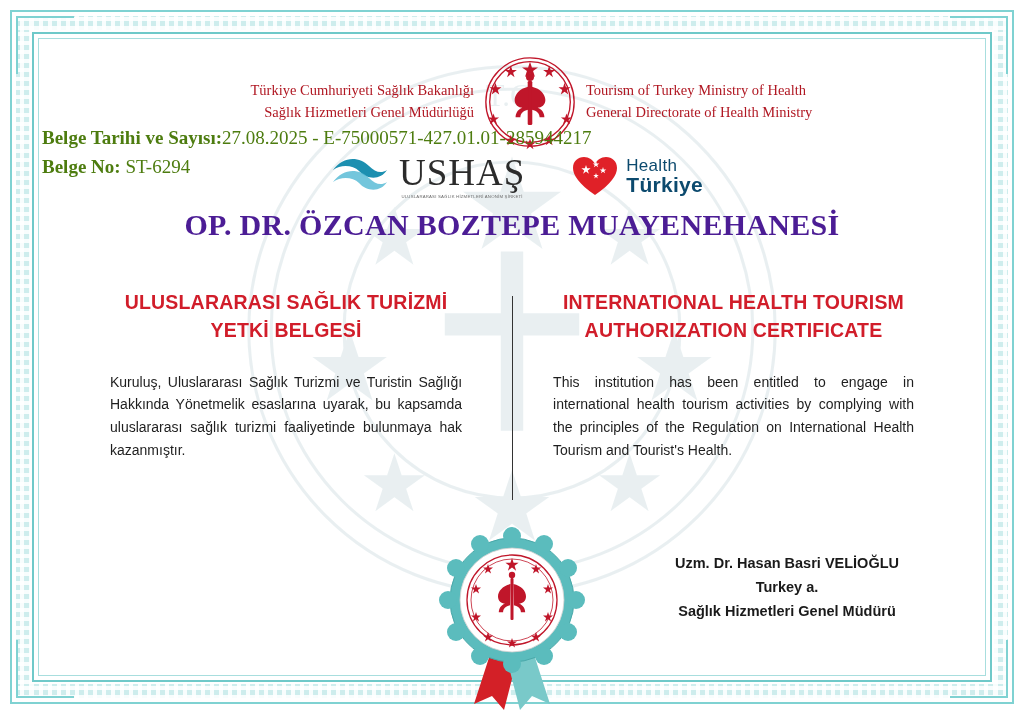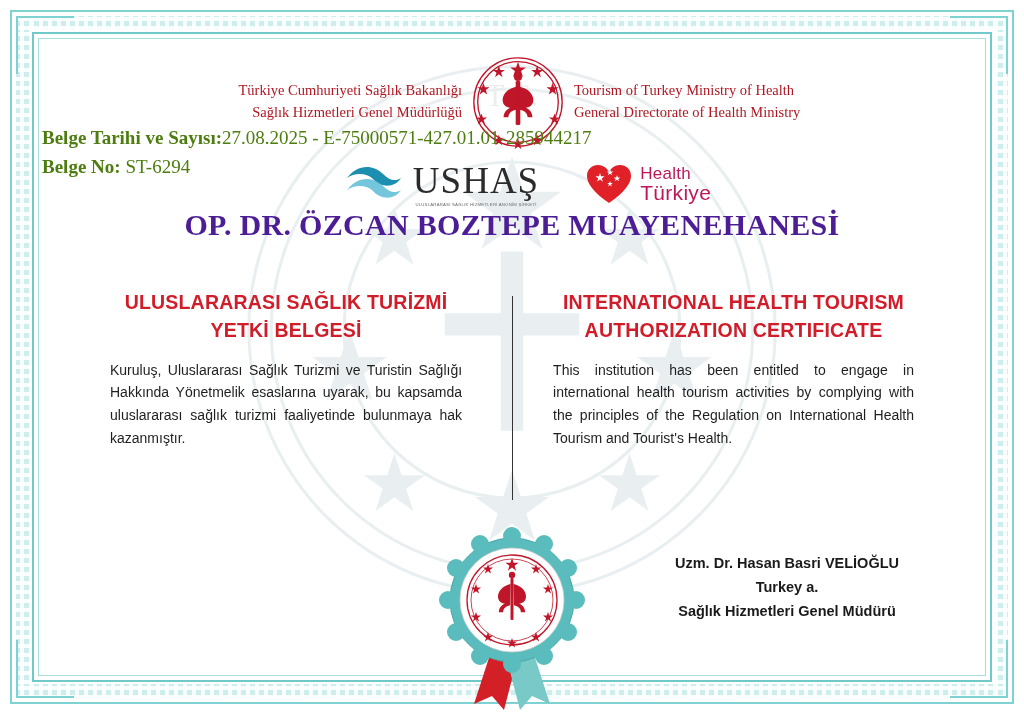--- a/index.html
+++ b/index.html
@@ -108,21 +108,21 @@
     position: absolute;
     left: 40px;
     top: 40px;
     right: 40px;
     bottom: 40px;
   }
 
   
   .header {
     position: absolute;
-    left: 6px;
+    left: 18px;
     top: 14px;
     width: 100%;
     display: flex;
     align-items: center;
     justify-content: center;
     gap: 8px;
   }
   .header-tr, .header-en {
     font-family: "Liberation Serif", serif;
     color: #b01722;
@@ -147,27 +147,26 @@
     font-size: 19px;
     color: #4d7c0f;
     line-height: 1.55;
   }
   .doc-meta .label { font-weight: bold; }
 
   
   .logos {
     position: absolute;
     top: 110px;
-    left: 15px;
+    left: 4px;
     width: 100%;
     display: flex;
     align-items: center;
     justify-content: center;
     gap: 46px;
-    margin-top: 8px;
   }
   .ushas-logo {
     display: flex;
     align-items: center;
     gap: 8px;
   }
   .ushas-wordmark {
     font-family: "Liberation Serif", serif;
     font-size: 37px;
     letter-spacing: 1px;
@@ -183,24 +182,24 @@
     white-space: nowrap;
   }
   .health-tr-logo {
     display: flex;
     align-items: center;
     gap: 7px;
   }
   .health-tr-text {
     font-family: "Liberation Sans", sans-serif;
     line-height: 1.02;
-    color: #be185d;
+    color: #0c4a6e;
   }
   .health-tr-text .l1 { font-size: 17px; letter-spacing: 0.3px; }
-  .health-tr-text .l2 { font-size: 21px; font-weight: normal; letter-spacing: 0.3px; }
+  .health-tr-text .l2 { font-size: 21px; font-weight: bold; letter-spacing: 0.3px; }
 
   
   .institution {
     position: absolute;
     top: 168px;
     left: 0;
     width: 100%;
     text-align: center;
     font-family: "Liberation Serif", serif;
     font-weight: bold;
@@ -234,21 +233,21 @@
   }
   .col-title {
     text-align: center;
     color: #d11d2a;
     font-weight: bold;
     font-size: 19.5px;
     line-height: 1.45;
     letter-spacing: 0.2px;
   }
   .col-body {
-    margin-top: 14px;
+    margin-top: 26px;
     font-size: 14px;
     line-height: 1.62;
     color: #1e1e1e;
     text-align: justify;
   }
 
   
   .rosette {
     position: absolute;
     left: 50%;

